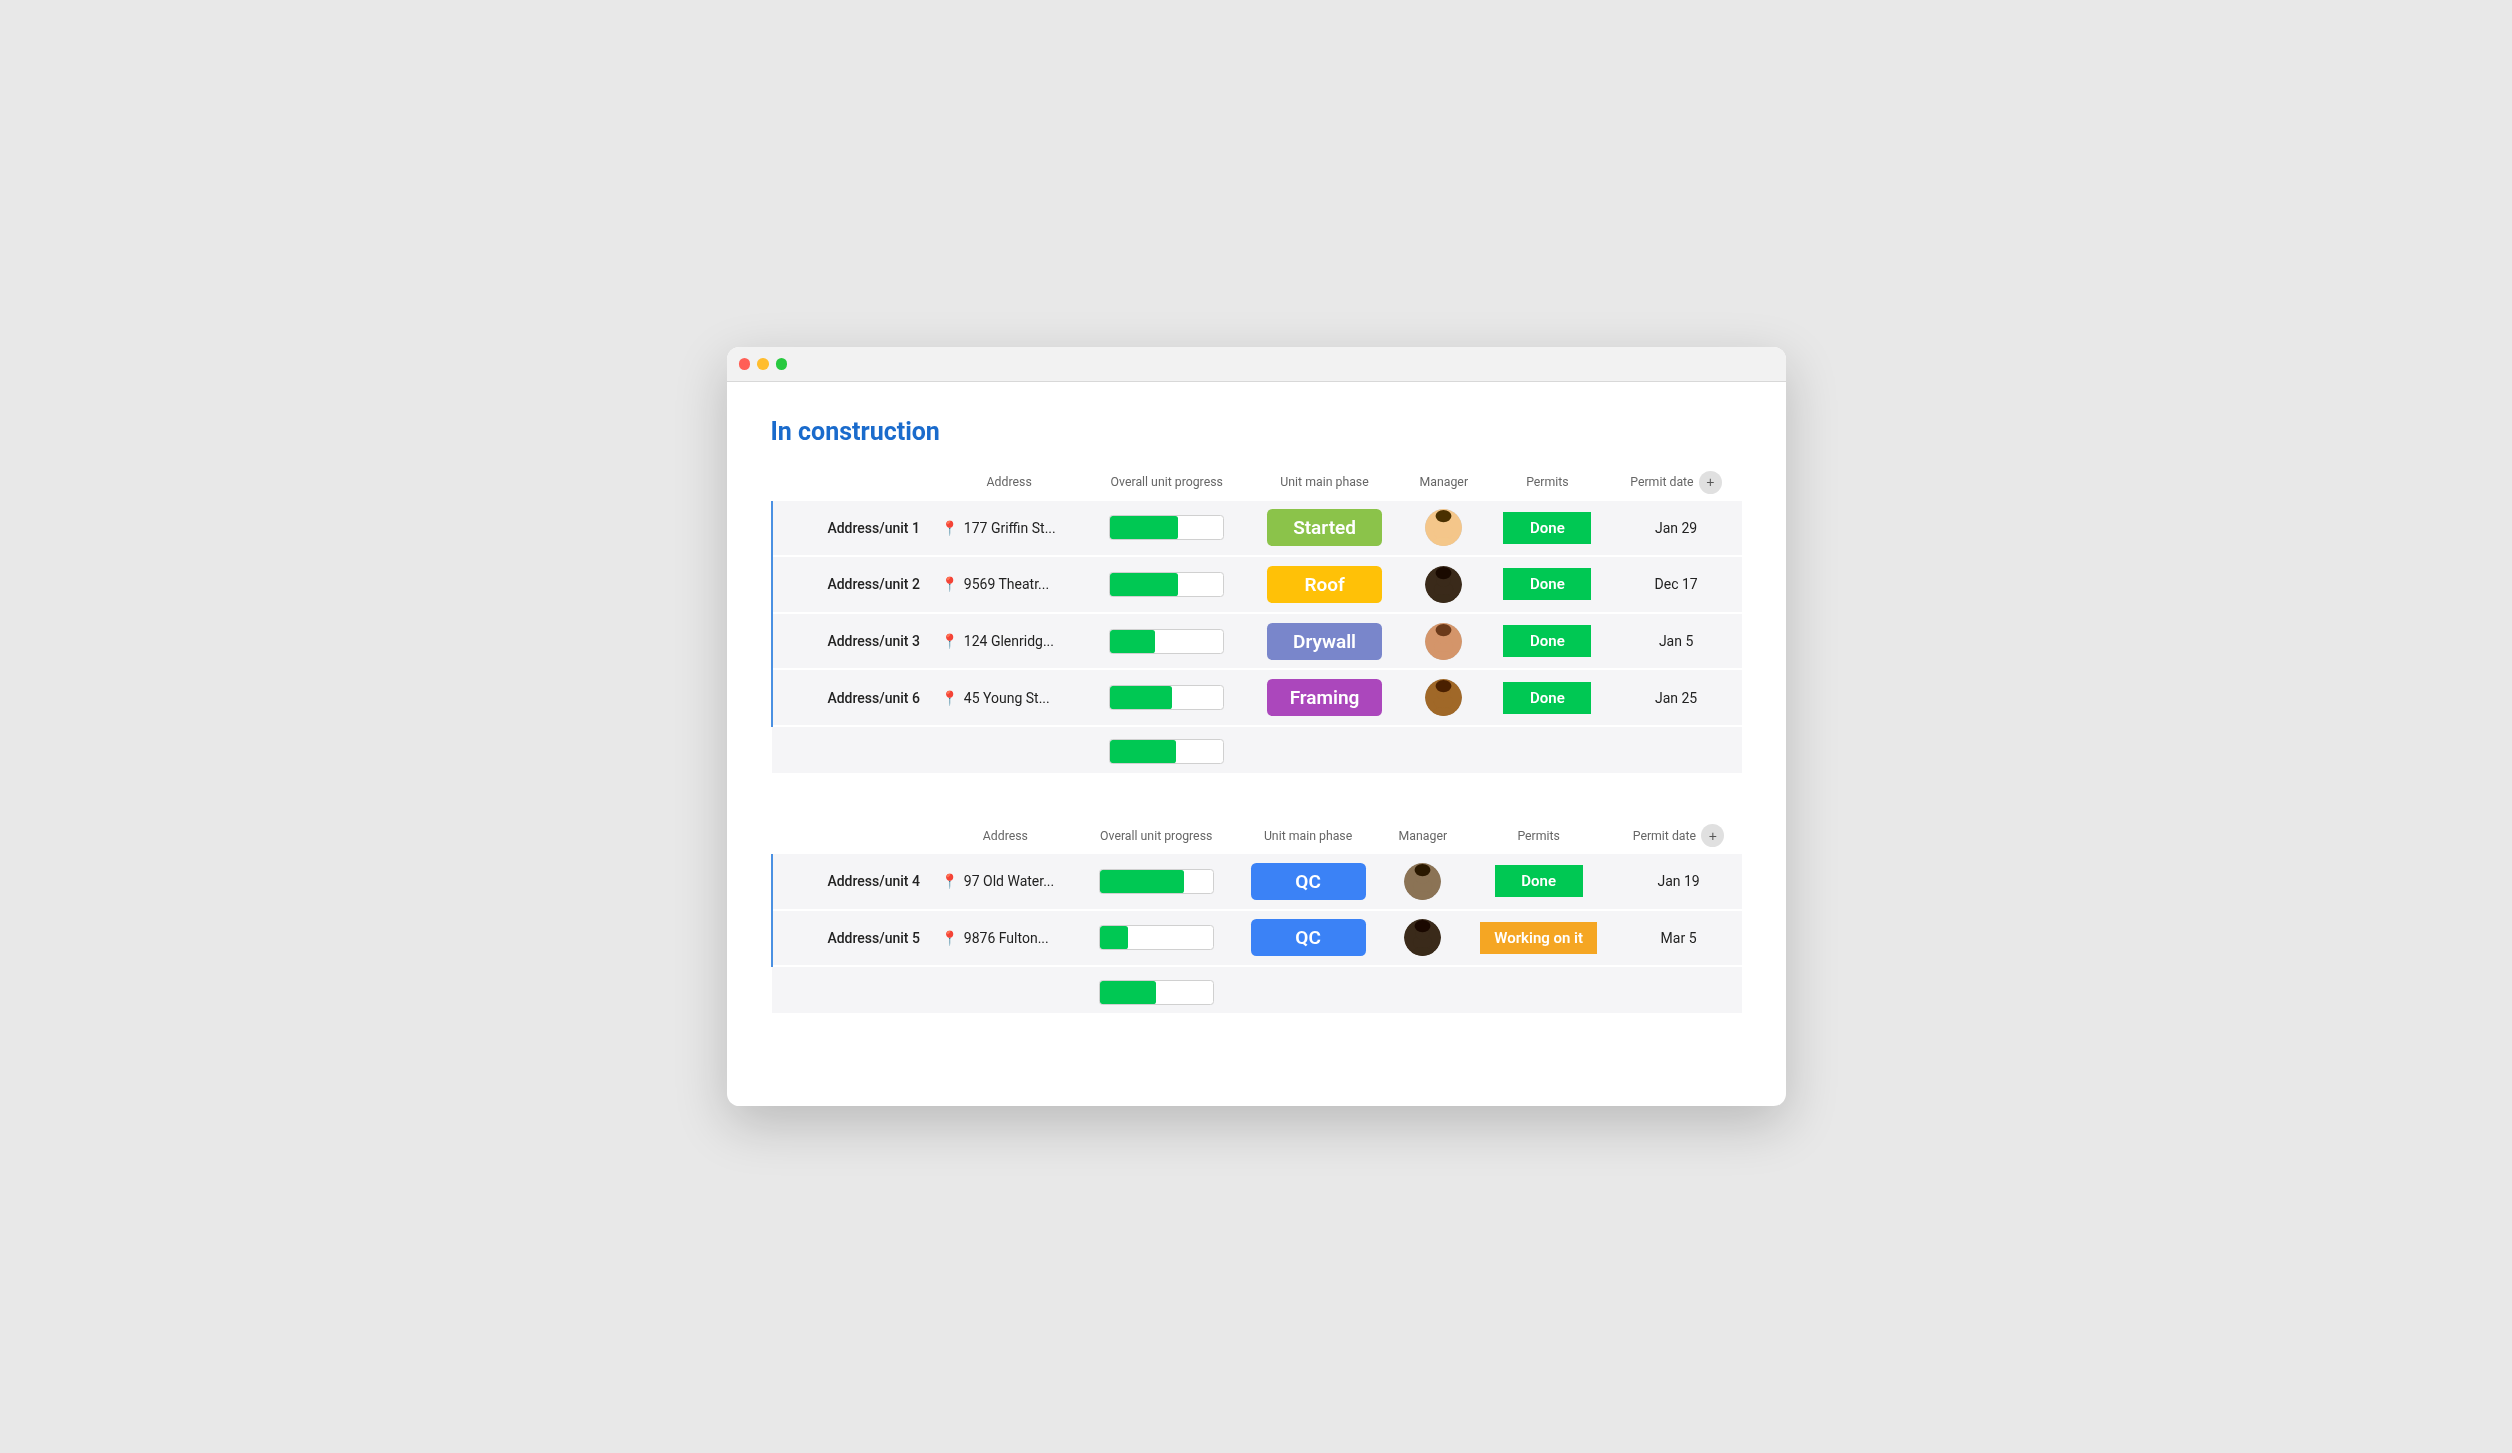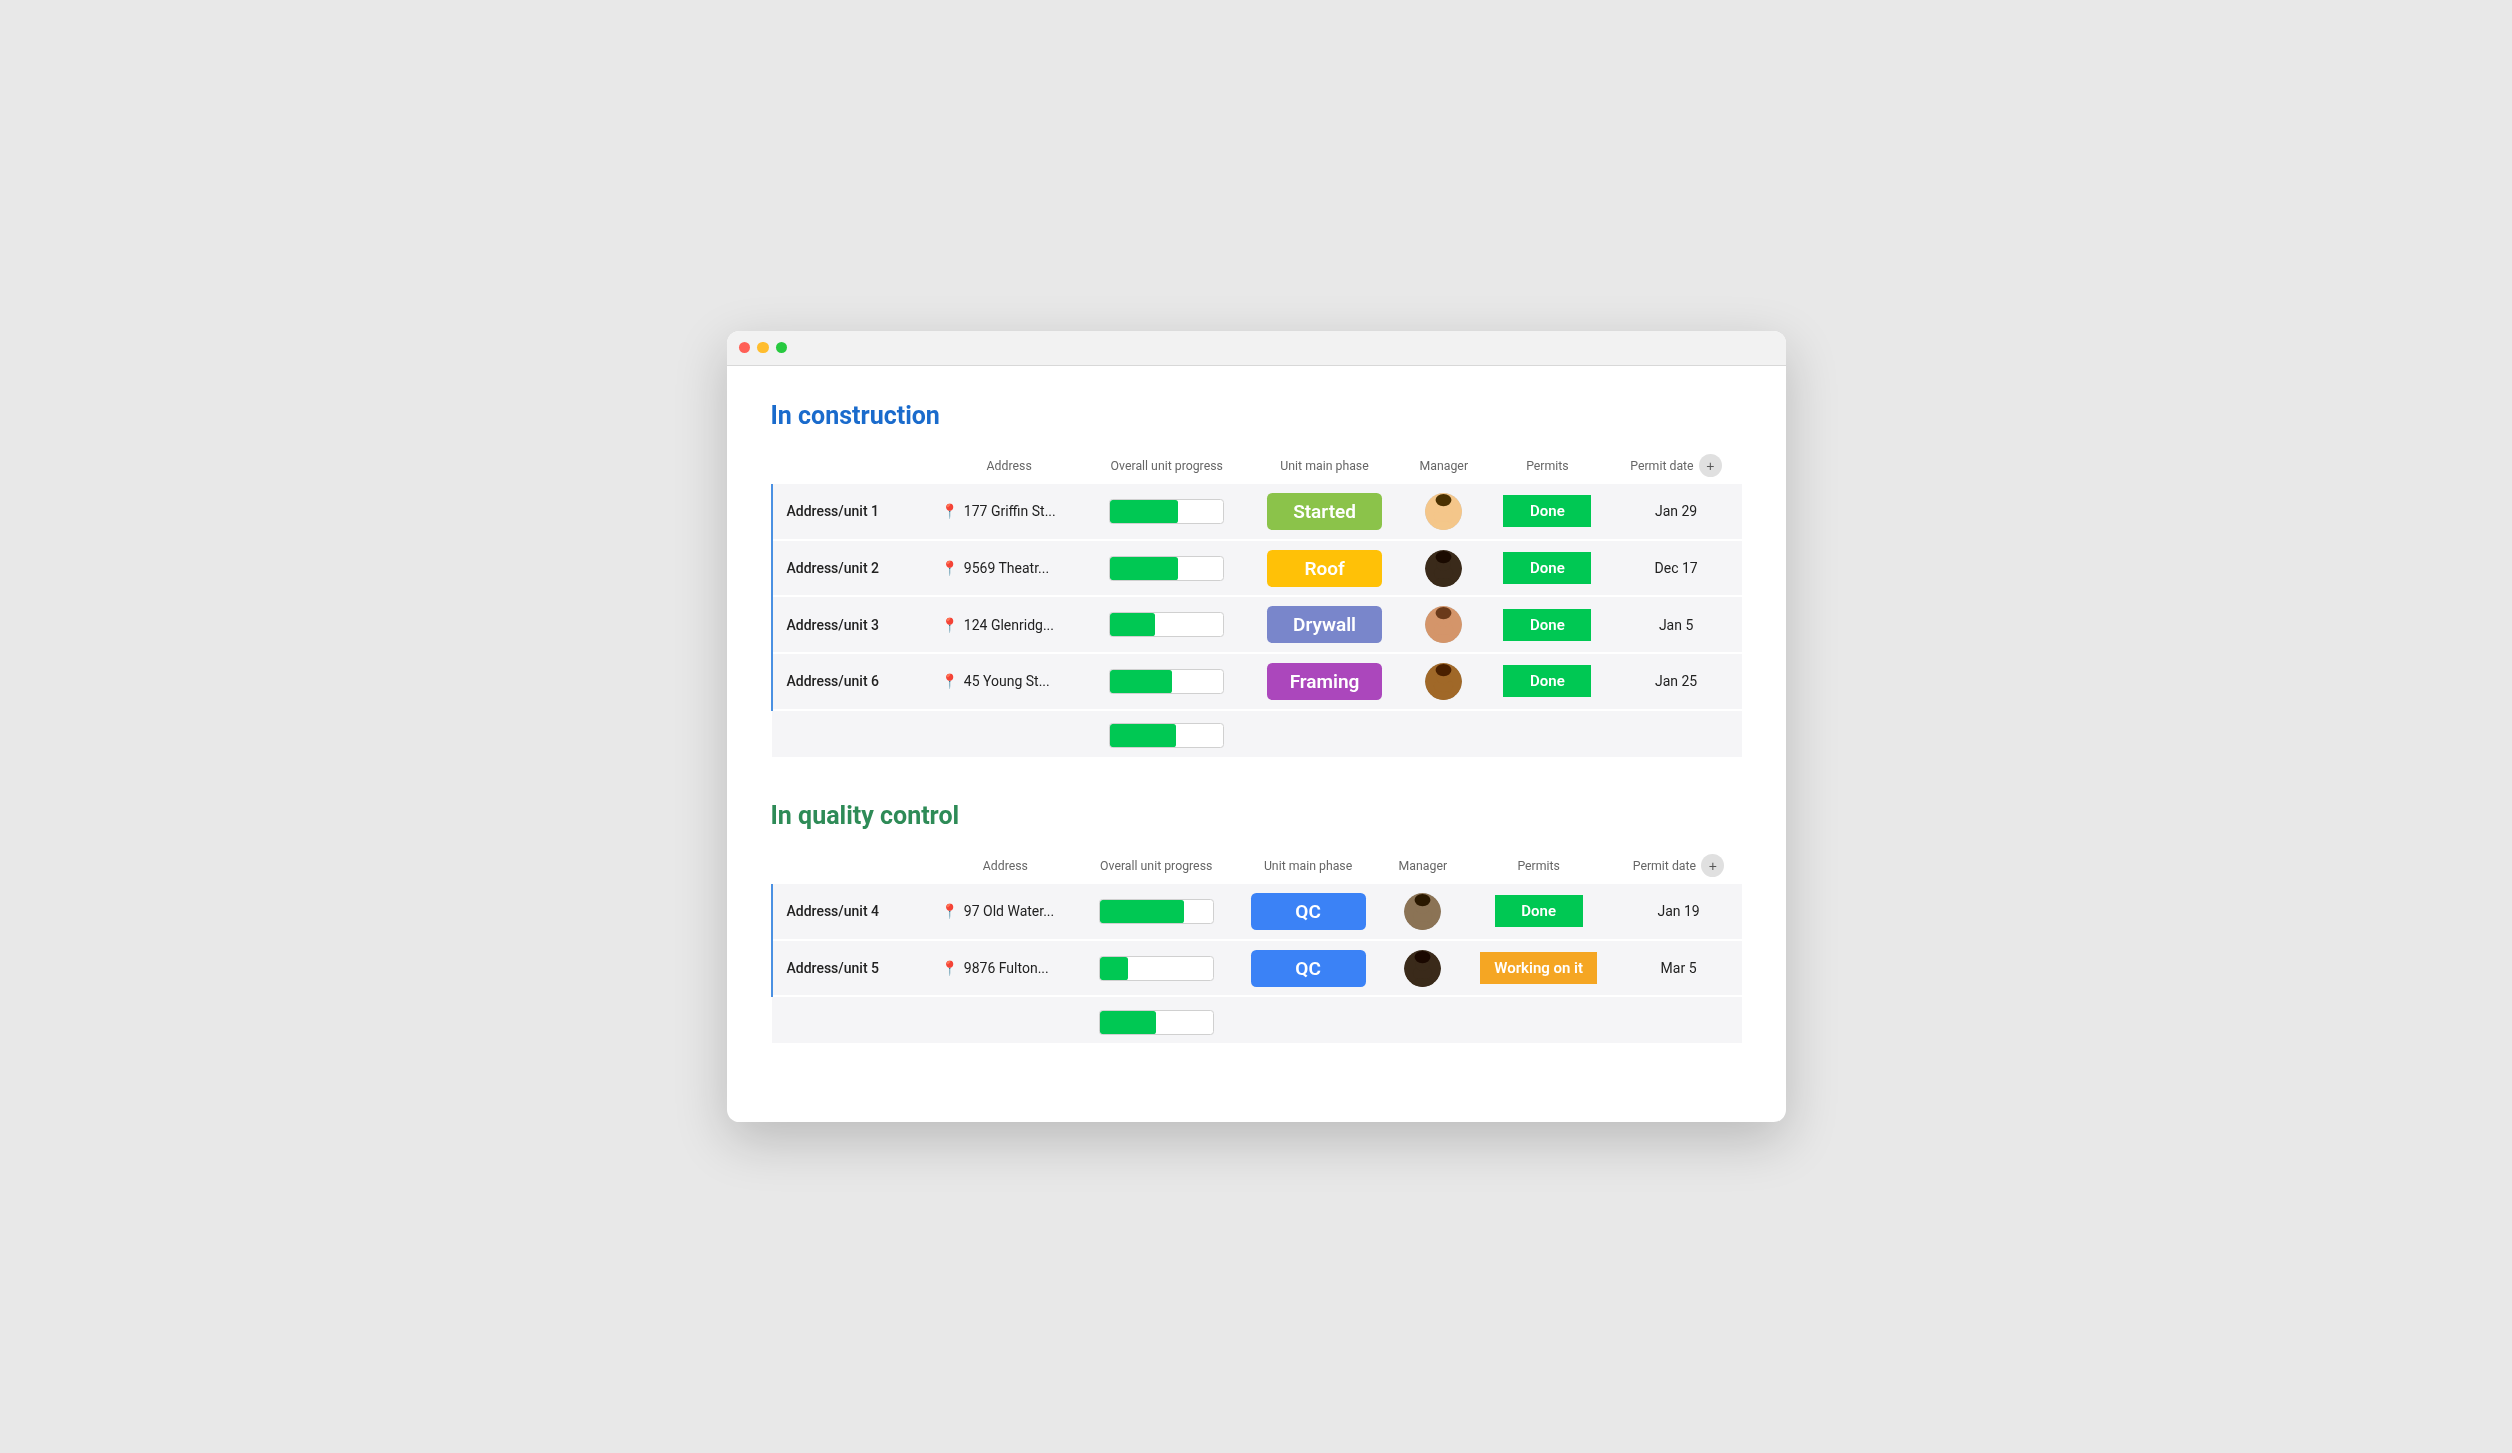--- a/index.html
+++ b/index.html
@@ -110,21 +110,21 @@
 
     .data-table tbody tr td {
       padding: 8.8px 10.6px;
       font-size: 14px;
       color: #222;
       text-align: center;
       vertical-align: middle;
     }
 
     .data-table tbody tr td:first-child {
-      text-align: left;
+      text-align: right;
       border-left: 2.6px solid #4a90e2;
       padding-left: 14px;
       font-weight: 500;
     }
 
     
     .address-cell {
       display: flex;
       align-items: center;
       gap: 5.3px;
@@ -400,21 +400,20 @@
                 </td>
                 <td></td>
                 <td></td>
                 <td></td>
                 <td></td>
               </tr>
             </tbody>
           </table>
         </div>
         <div class="section">
-          <h2 class="section-title green">In quality control</h2>
           <table class="data-table">
             <thead>
               <tr>
                 <th style="width: 159px;"></th>
                 <th>Address</th>
                 <th>Overall unit progress</th>
                 <th>Unit main phase</th>
                 <th>Manager</th>
                 <th>Permits</th>
                 <th>

